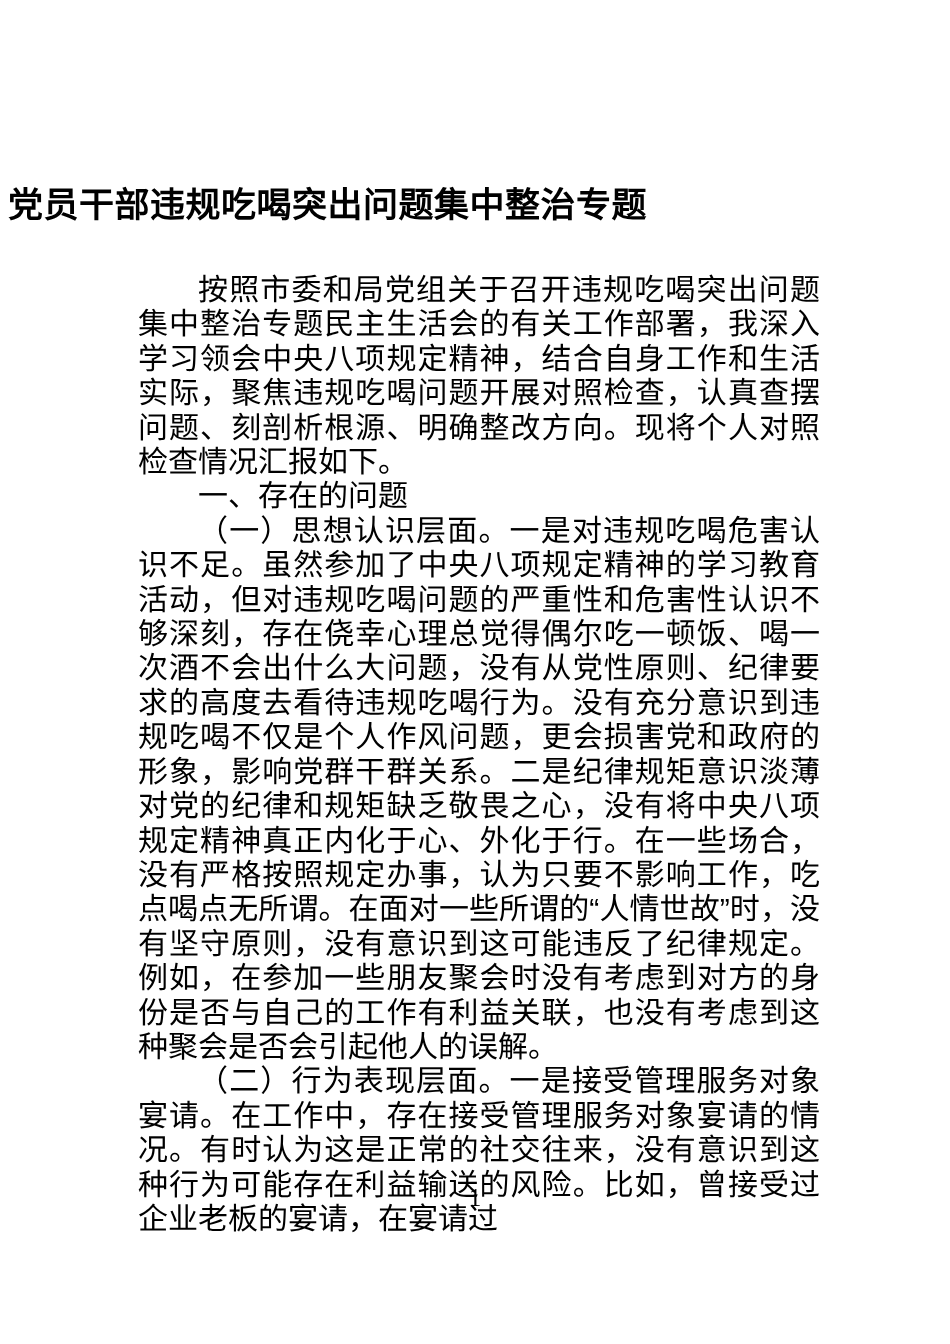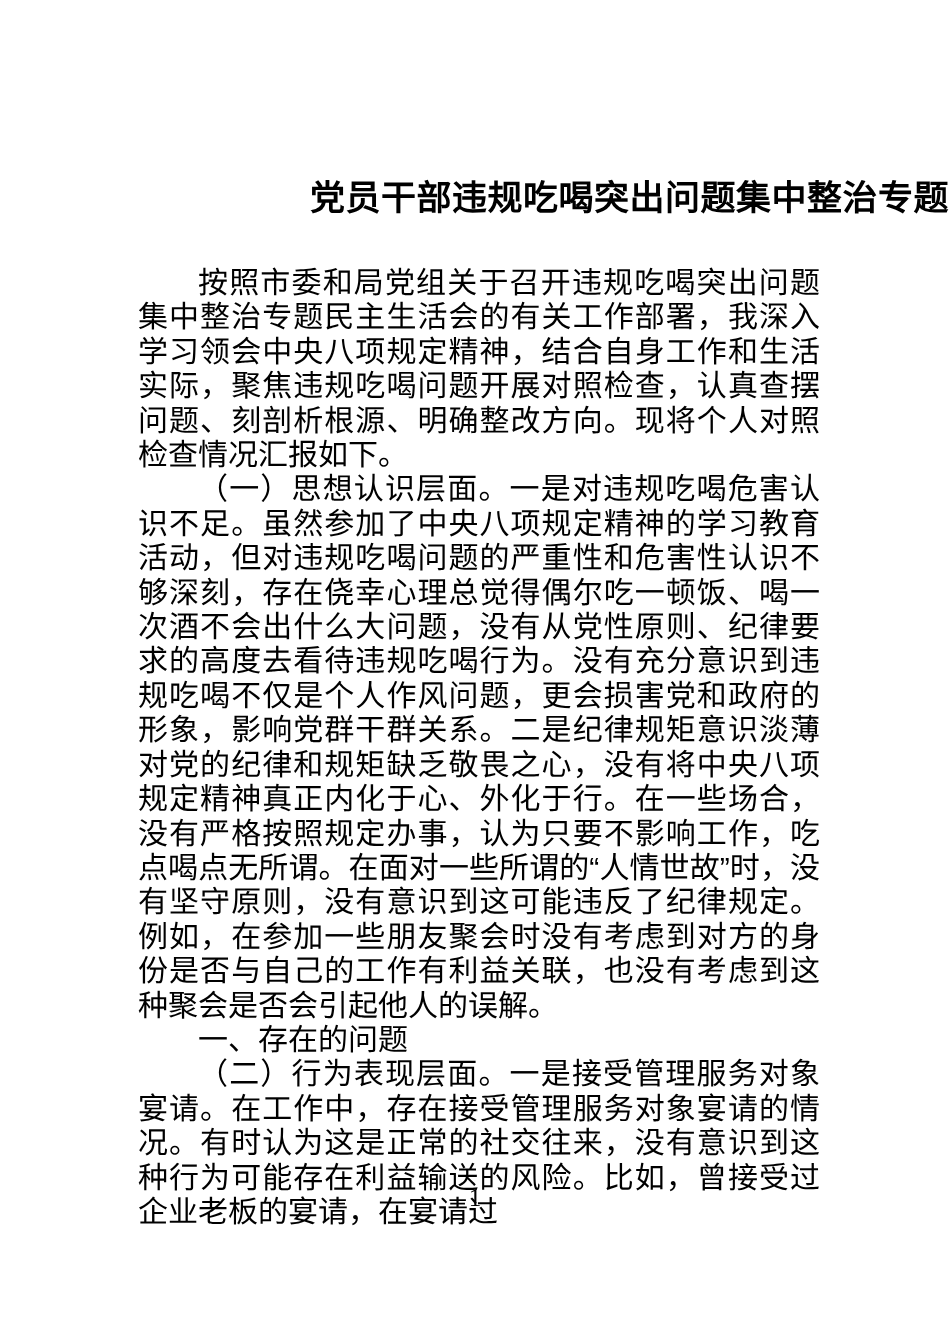--- a/index.html
+++ b/index.html
@@ -10,25 +10,25 @@
   .page {
     position: relative;
     width: 950px;
     height: 1344px;
     background: #ffffff;
     color: #000000;
     font-family: "Liberation Sans", sans-serif;
     overflow: hidden;
   }
   .title {
-    margin: 1px;
+    margin: 8px;
     padding-top: 162px;
     font-size: 35px;
     font-weight: bold;
-    text-align: right;
+    text-align: left;
     line-height: 70px;
     letter-spacing: 0.5px;
   }
   .title-line {
     display: block;
   }
   .doc-body {
     width: 682px;
     margin: 33px 0 0 138px;
     font-size: 30px;
@@ -56,20 +56,20 @@
 <body>
 
 <div class="page">
 
   <h1 class="title">
     <span class="title-line">党员干部违规吃喝突出问题集中整治专题</span>
   </h1>
 
   <div class="doc-body">
     <p>按照市委和局党组关于召开违规吃喝突出问题集中整治专题民主生活会的有关工作部署，我深入学习领会中央八项规定精神，结合自身工作和生活实际，聚焦违规吃喝问题开展对照检查，认真查摆问题、刻剖析根源、明确整改方向。现将个人对照检查情况汇报如下。</p>
+    <p>一、存在的问题</p>
     <p>（一）思想认识层面。一是对违规吃喝危害认识不足。虽然参加了中央八项规定精神的学习教育活动，但对违规吃喝问题的严重性和危害性认识不够深刻，存在侥幸心理总觉得偶尔吃一顿饭、喝一次酒不会出什么大问题，没有从党性原则、纪律要求的高度去看待违规吃喝行为。没有充分意识到违规吃喝不仅是个人作风问题，更会损害党和政府的形象，影响党群干群关系。二是纪律规矩意识淡薄对党的纪律和规矩缺乏敬畏之心，没有将中央八项规定精神真正内化于心、外化于行。在一些场合，没有严格按照规定办事，认为只要不影响工作，吃点喝点无所谓。在面对一些所谓的“人情世故”时，没有坚守原则，没有意识到这可能违反了纪律规定。例如，在参加一些朋友聚会时没有考虑到对方的身份是否与自己的工作有利益关联，也没有考虑到这种聚会是否会引起他人的误解。</p>
-    <p>一、存在的问题</p>
     <p>（二）行为表现层面。一是接受管理服务对象宴请。在工作中，存在接受管理服务对象宴请的情况。有时认为这是正常的社交往来，没有意识到这种行为可能存在利益输送的风险。比如，曾接受过企业老板的宴请，在宴请过</p>
   </div>
 
   <div class="page-footer">1</div>
 
 </div>
 
 </body></html>

